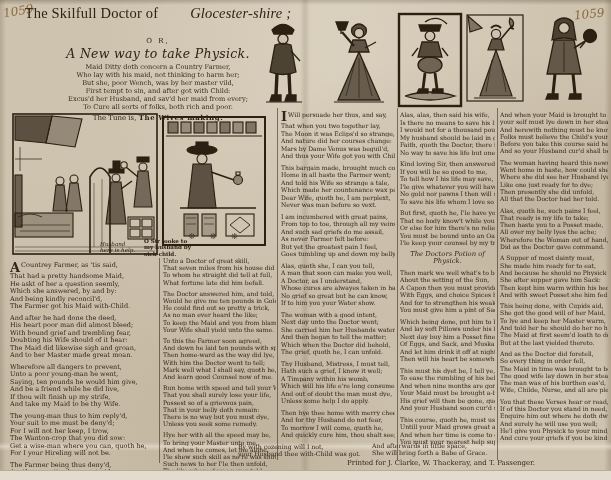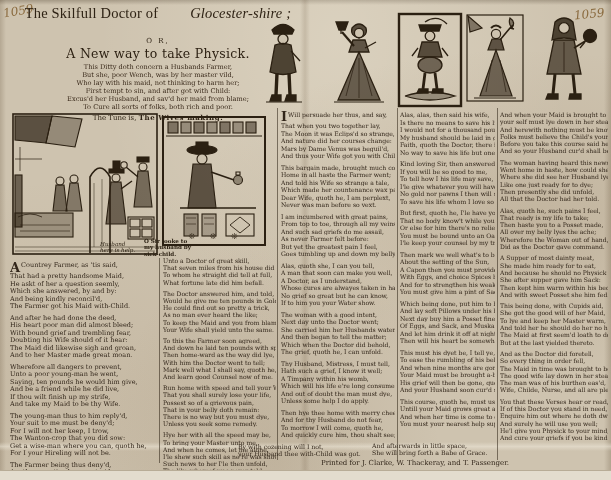--- a/index.html
+++ b/index.html
@@ -22,21 +22,21 @@
     border-top:1px solid rgba(120,100,70,.4);}
   .hw{position:absolute;font-style:italic;color:#8a6a3e;font-size:12px;font-family:"DejaVu Serif",serif;}
   #hw-left{left:3px;top:4px;transform:rotate(-10deg);}
   #hw-right{left:574px;top:7px;transform:rotate(-6deg);}
 
   
   #title-block{position:absolute;left:12px;top:5px;width:292px;text-align:center;}
   #main-title{font-family:"Liberation Serif",serif;font-size:14.5px;letter-spacing:.2px;white-space:nowrap;}
   #main-title .it{font-style:italic;margin-left:28px;}
   #or-line{font-size:7px;letter-spacing:2px;margin-top:15px;}
-  #subtitle{font-size:12.5px;margin-top:1px;letter-spacing:.3px;}
+  #subtitle{font-style:italic;font-size:12.5px;margin-top:1px;letter-spacing:.3px;}
   #argument{margin-top:2px;font-size:6.6px;line-height:8px;color:#39291a;}
   #tune-line{font-size:7px;margin-top:2px;}
   #tune-line .bl{font-weight:bold;letter-spacing:.6px;}
 
   
   .figure{position:absolute;}
   svg{display:block;}
 
   
   #scene-left{position:absolute;left:12px;top:113px;width:146px;height:146px;}
@@ -62,44 +62,44 @@
   .rule-v{position:absolute;width:1px;background:rgba(44,32,18,.55);}
   #rule-a{left:159px;top:258px;height:205px;}
   #rule-b{left:277px;top:108px;height:352px;}
   #rule-c{left:397px;top:108px;height:352px;}
   #rule-d{left:497px;top:108px;height:352px;}
 
   
   .couplet{position:absolute;font-size:6.2px;line-height:7.4px;color:#32261a;}
   #couplet-left{left:238px;top:443px;width:160px;}
   #couplet-right{left:372px;top:442px;width:140px;}
-  #imprint{position:absolute;left:295px;top:459px;width:240px;text-align:center;font-size:7px;color:#32261a;}
+  #imprint{position:absolute;left:295px;top:459px;width:240px;text-align:right;font-size:7px;color:#32261a;}
 </style>
 </head>
 <body>
 
 <div id="sheet">
   <div class="crease-v"></div>
   <div class="crease-h"></div>
 
   <span id="hw-left" class="hw">1059</span>
   <span id="hw-right" class="hw">1059</span>
 
   <div id="title-block">
     <div id="main-title">
       <span>The Skilfull Doctor of </span><span class="it">Glocester-shire ;</span>
     </div>
     <div id="or-line">O R,</div>
     <div id="subtitle">A New way to take Physick.</div>
     <div id="argument">
-      <div>This Ditty doth concern a Husbands Farmer,</div>
+      <div>Maid Ditty doth concern a Country Farmer,</div>
+      <div>Who lay with his maid, not thinking to harm her;</div>
       <div>But she, poor Wench, was by her master vild,</div>
-      <div>Who lay with his maid, not thinking to harm her;</div>
       <div>First tempt to sin, and after got with Child:</div>
-      <div>Excus'd her Husband, and sav'd her maid from blame;</div>
+      <div>Excus'd her Husband, and sav'd her maid from every;</div>
       <div>To Cure all sorts of folks, both rich and poor.</div>
     </div>
     <div id="tune-line">
       <span>The Tune is, </span><span class="bl">The Wives making.</span>
     </div>
   </div>
 
   <div class="figure" style="left:262px;top:16px;">
     <svg width="44" height="94" viewBox="0 0 44 94">
       <g stroke="#2b2012" stroke-width="1.3" fill="none">
@@ -405,20 +405,21 @@
         <div class="vline">No gold nor pawns I then will spare,</div>
         <div class="vline">To save his life whom I love so dear:</div>
       </div>
       <div class="stanza">
         <div class="vline">But first, quoth he, I'le have you swear,</div>
         <div class="vline">That no body know't while you live,</div>
         <div class="vline">Or else for him there's no relief;</div>
         <div class="vline">You must be bound unto an Oath,</div>
         <div class="vline">I'le keep your counsel by my troth.</div>
       </div>
+      <div class="stanza-heading">The Doctors Potion of Physick.</div>
       <div class="stanza">
         <div class="vline">Then mark we well what's to be done,</div>
         <div class="vline">About the setting of the Sun,</div>
         <div class="vline">A Capon then you must provide,</div>
         <div class="vline">With Eggs, and choice Spices beside:</div>
         <div class="vline">And for to strengthen his weak back,</div>
         <div class="vline">You must give him a pint of Sack.</div>
       </div>
       <div class="stanza">
         <div class="vline">Which being done, put him to bed,</div>

